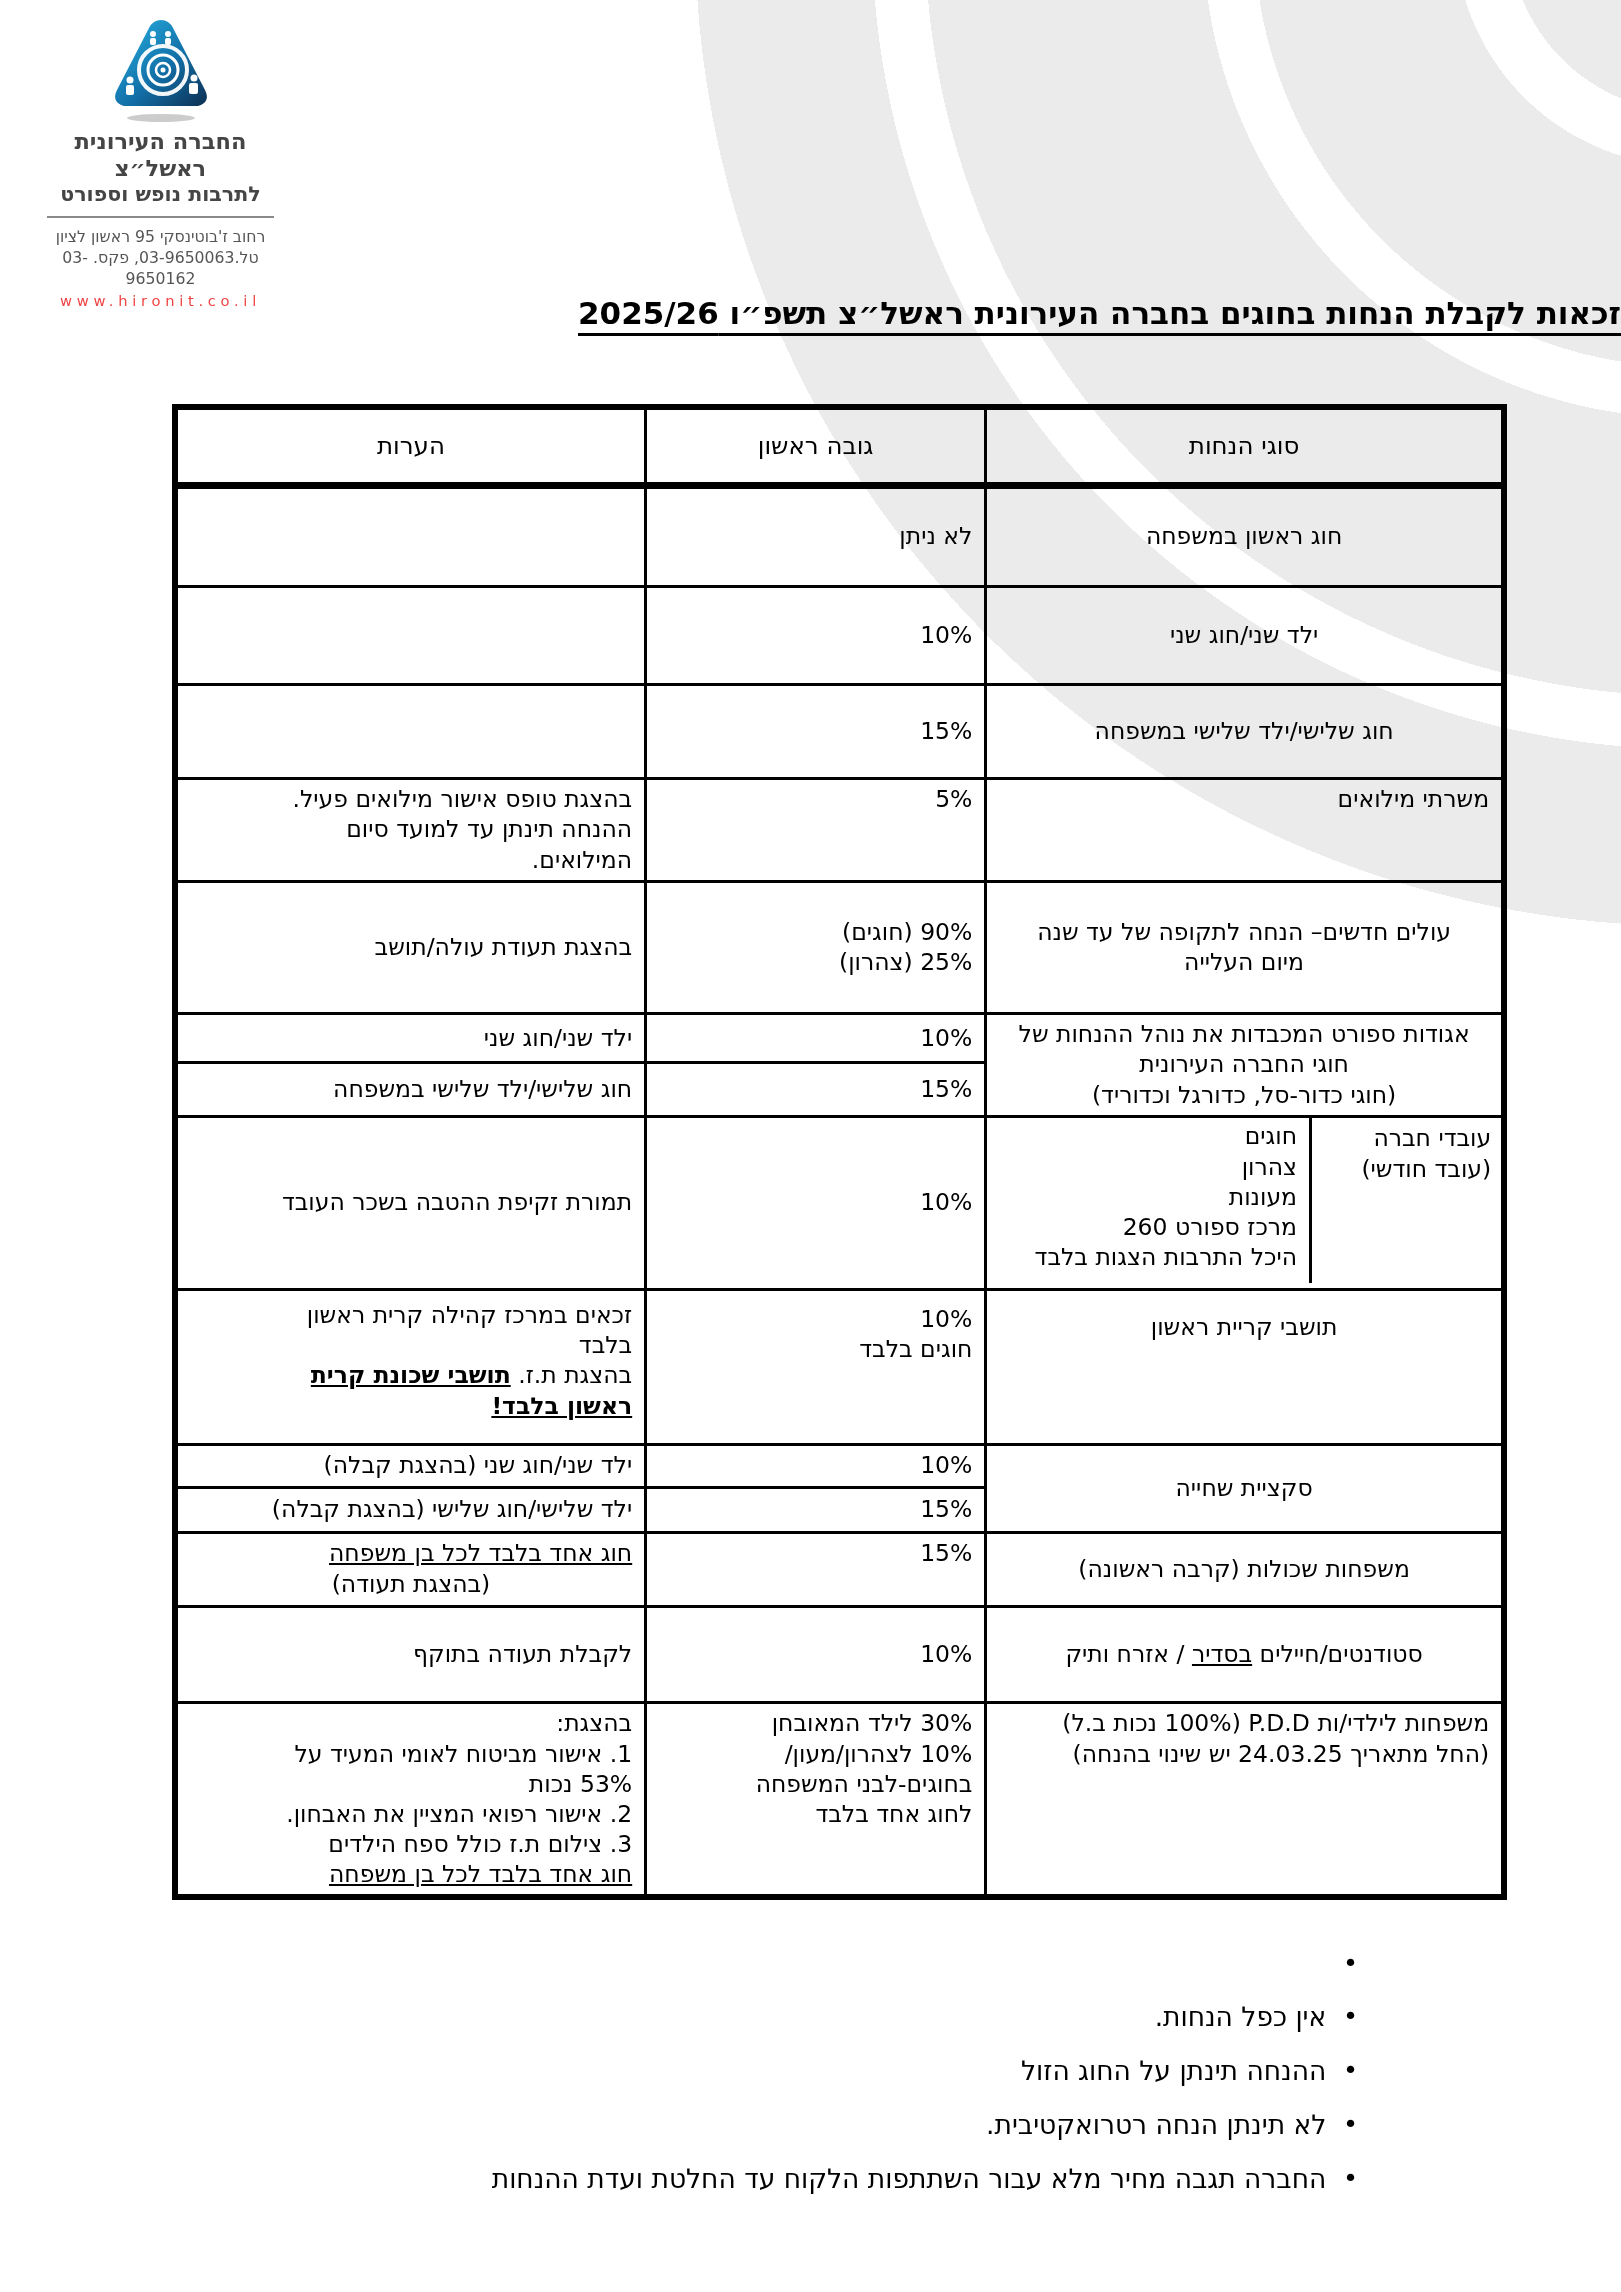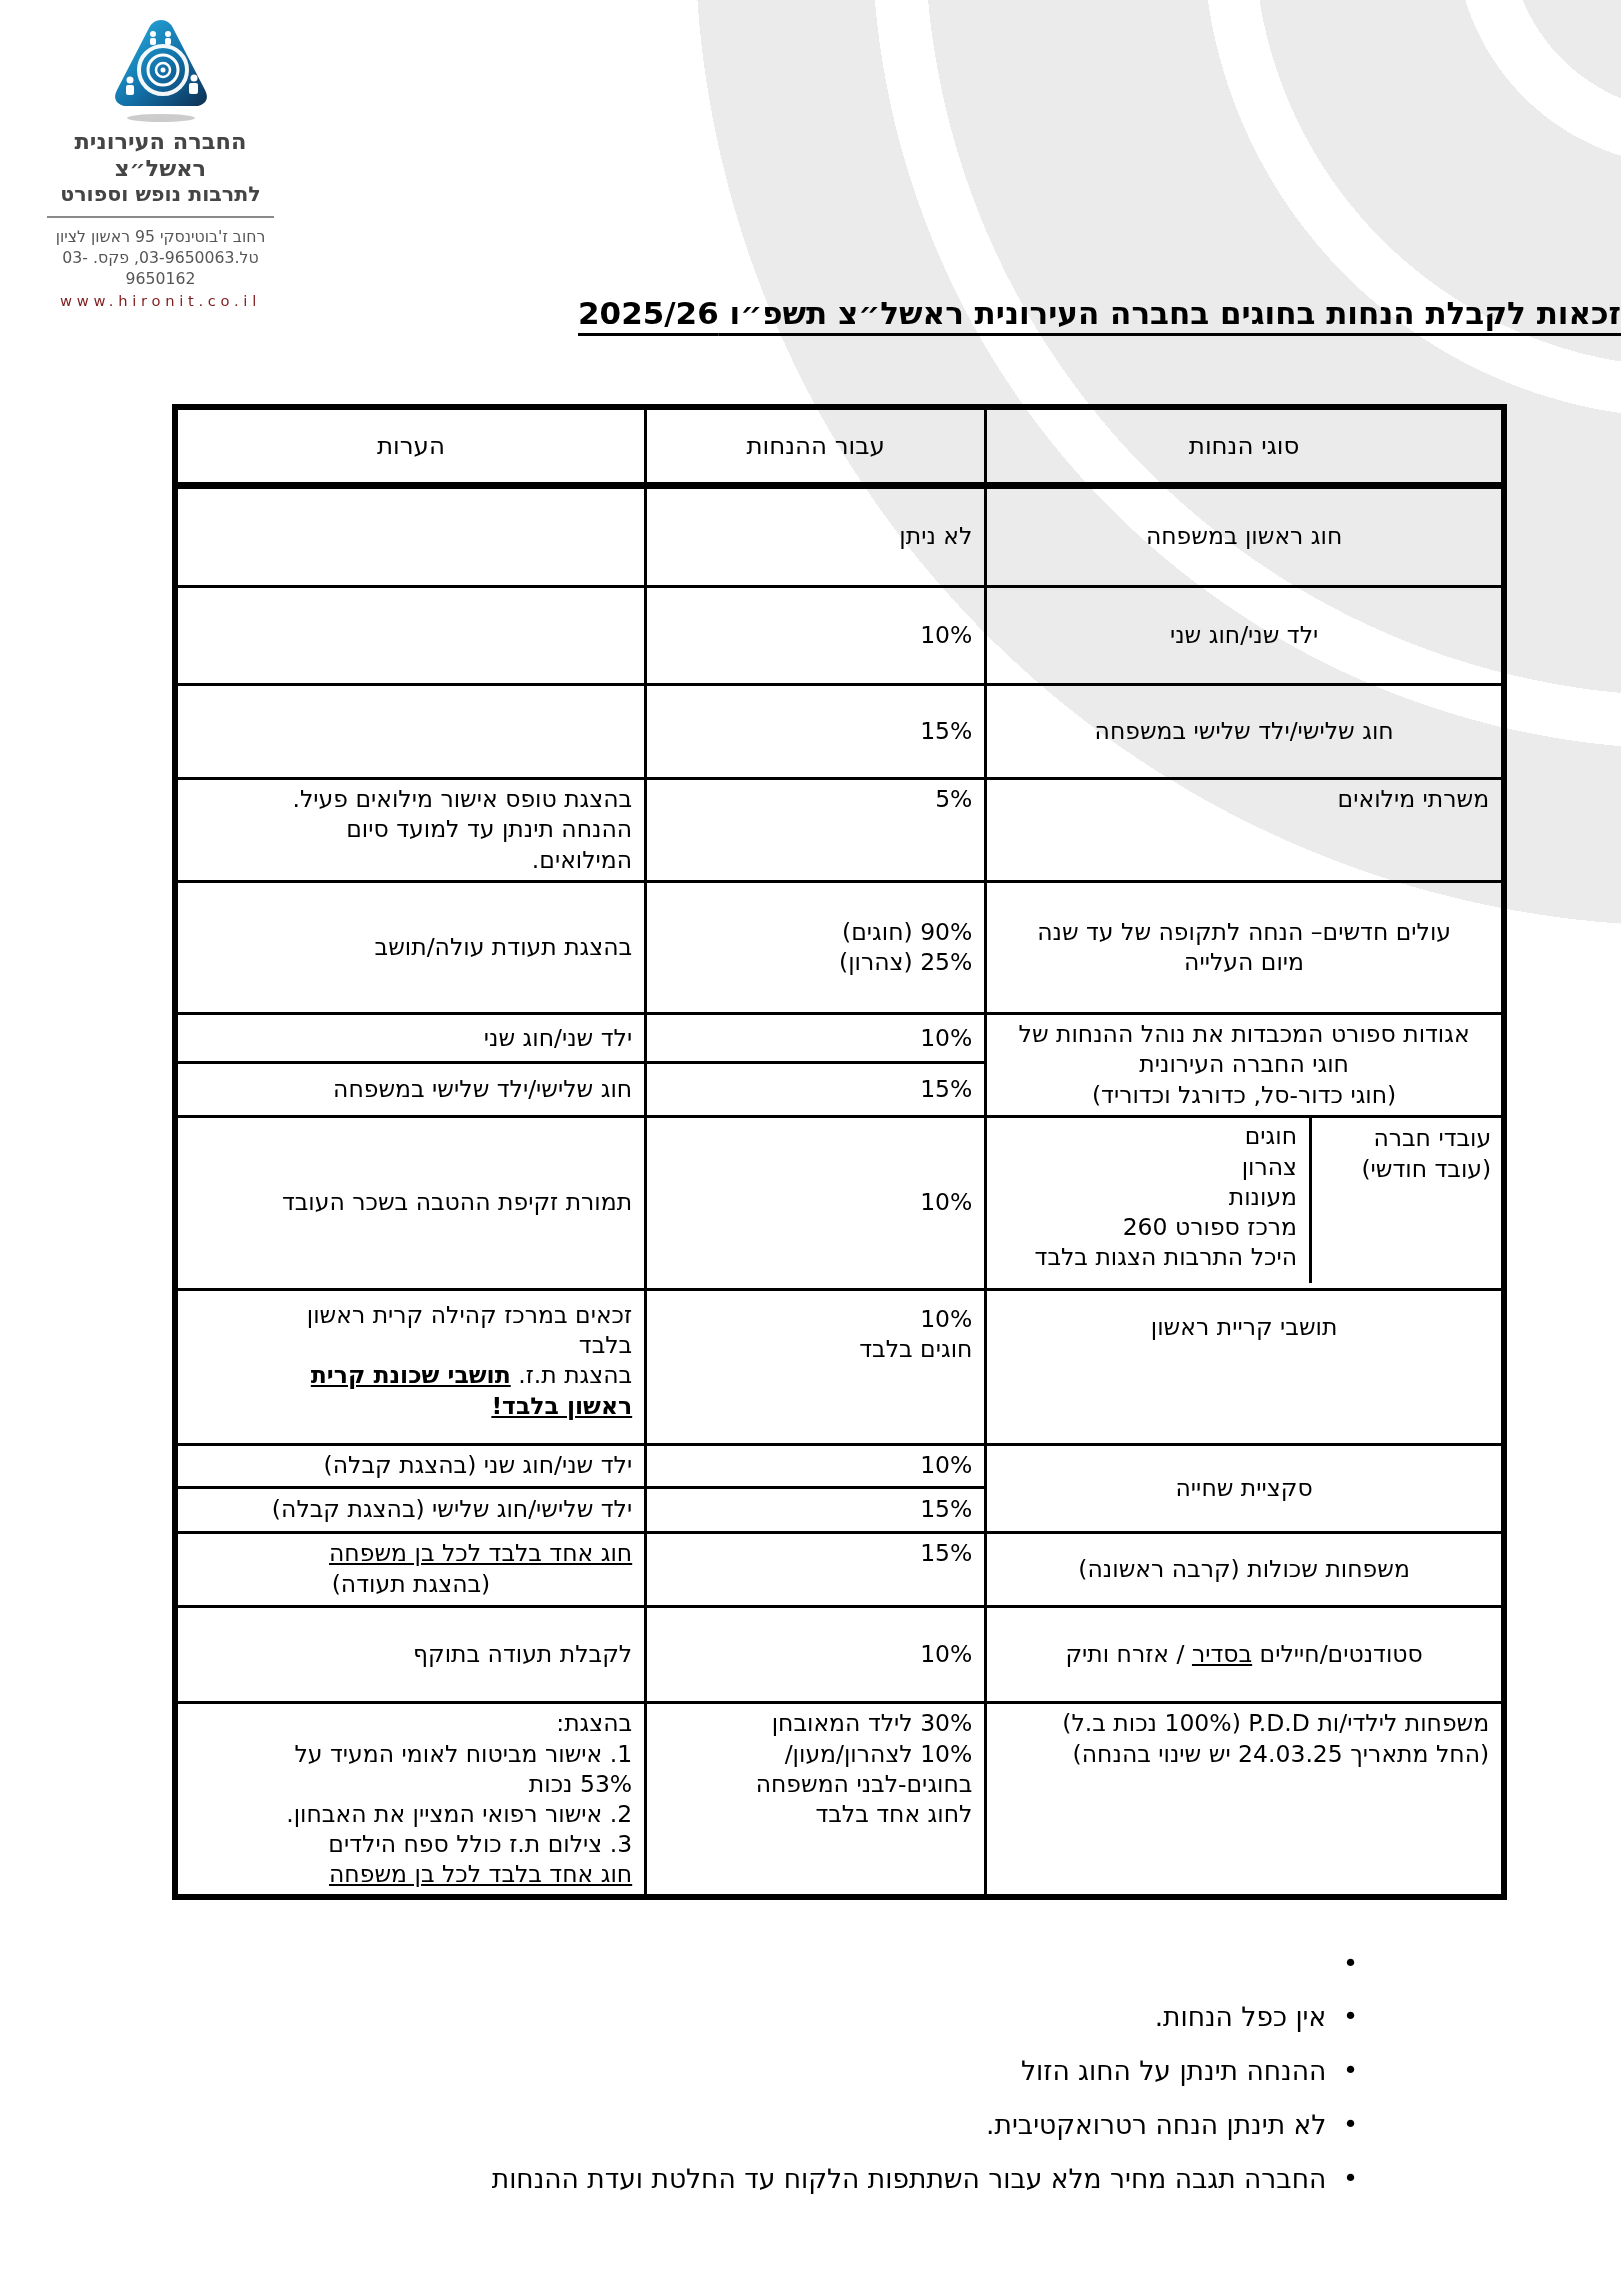--- a/index.html
+++ b/index.html
@@ -14,21 +14,21 @@
       #ebebeb 818px 995px, #ffffff 995px);}
   .content{position:relative;z-index:1;}
 
   
   .logo-block{position:absolute;left:37px;top:13.7px;width:247px;text-align:center;}
   .logo-svg{display:block;margin:0 auto;width:120px;height:112px;}
   .logo-t1{font-size:22.5px;font-weight:bold;color:#454545;line-height:1.2;margin-top:2px;}
   .logo-t2{font-size:20.6px;font-weight:bold;color:#454545;line-height:1.2;}
   .logo-divider{border:0;border-top:2px solid #8a8a8a;margin:9.8px 9.8px 7.8px;}
   .addr{font-size:15.7px;color:#555;line-height:1.35;}
-  .site{font-size:14.7px;color:#7f1d1d;letter-spacing:.32em;margin-top:2.9px;direction:ltr;}
+  .site{font-size:14.7px;color:#ef4444;letter-spacing:.32em;margin-top:2.9px;direction:ltr;}
 
   
   .doc-title{position:absolute;top:295px;left:0;right:0;margin:0;text-align:right;
     font-size:31px;font-weight:bold;color:#000;
     text-decoration:underline;text-decoration-thickness:2.9px;text-underline-offset:8.8px;}
 
   
   .tbl{position:absolute;top:404px;left:172px;width:1335px;border-collapse:collapse;
        table-layout:fixed;border:6.9px solid #000;}
   .tbl th,.tbl td{border:3.9px solid #000;font-size:23.5px;font-weight:normal;
@@ -104,21 +104,21 @@
 
     <table class="tbl" dir="rtl">
       <colgroup>
         <col style="width:39%">
           <col style="width:25.6%">
           <col style="width:35.4%">
       </colgroup>
       <thead>
         <tr class="rh0">
           <th>סוגי הנחות</th>
-          <th>עבור ההנחות</th>
+          <th>גובה ראשון</th>
           <th>הערות</th>
         </tr>
       </thead>
       <tbody>
         <tr class="rh1">
           <td class="c-type">חוג ראשון במשפחה</td>
           <td class="c-amt">לא ניתן</td>
           <td class="c-note"></td>
         </tr>
         <tr class="rh2">

